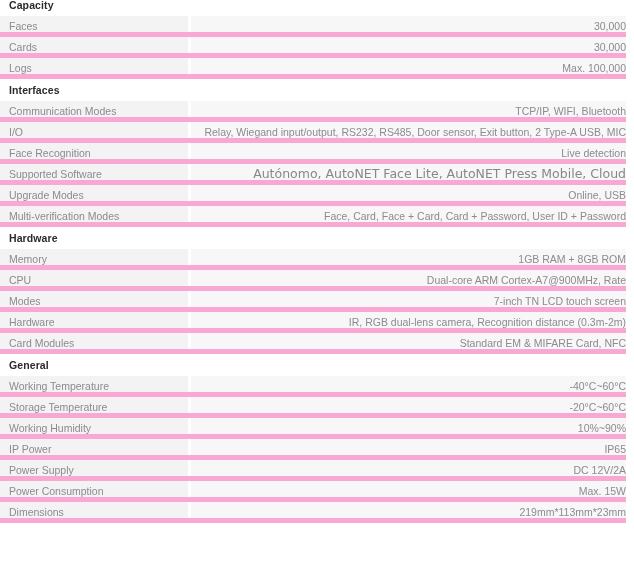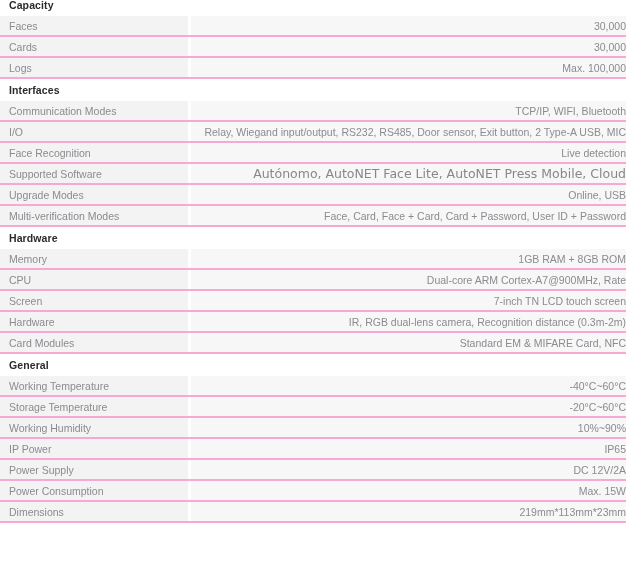--- a/index.html
+++ b/index.html
@@ -35,21 +35,21 @@
     letter-spacing: 0.1px;
     line-height: 14px;
     height: 14px;
     box-sizing: content-box;
   }
 
   .spec-row {
     display: flex;
     width: 626px;
     height: 21px;
-    border-bottom: 2px solid #f9a8d4;
+    border-bottom: 5px solid #f9a8d4;
     box-sizing: border-box;
   }
 
   .spec-label {
     width: 188px;
     flex: 0 0 188px;
     background: #f3f3f4;
     color: #8b8b90;
     font-size: 10.5px;
     line-height: 20px;
@@ -147,21 +147,21 @@
         <div class="spec-label">Memory</div>
         <div class="spec-gap"></div>
         <div class="spec-value">1GB RAM + 8GB ROM</div>
       </div>
       <div class="spec-row">
         <div class="spec-label">CPU</div>
         <div class="spec-gap"></div>
         <div class="spec-value">Dual-core ARM Cortex-A7@900MHz, Rate</div>
       </div>
       <div class="spec-row">
-        <div class="spec-label">Screen</div>
+        <div class="spec-label">Modes</div>
         <div class="spec-gap"></div>
         <div class="spec-value">7-inch TN LCD touch screen</div>
       </div>
       <div class="spec-row">
         <div class="spec-label">Hardware</div>
         <div class="spec-gap"></div>
         <div class="spec-value">IR, RGB dual-lens camera, Recognition distance (0.3m-2m)</div>
       </div>
       <div class="spec-row">
         <div class="spec-label">Card Modules</div>

